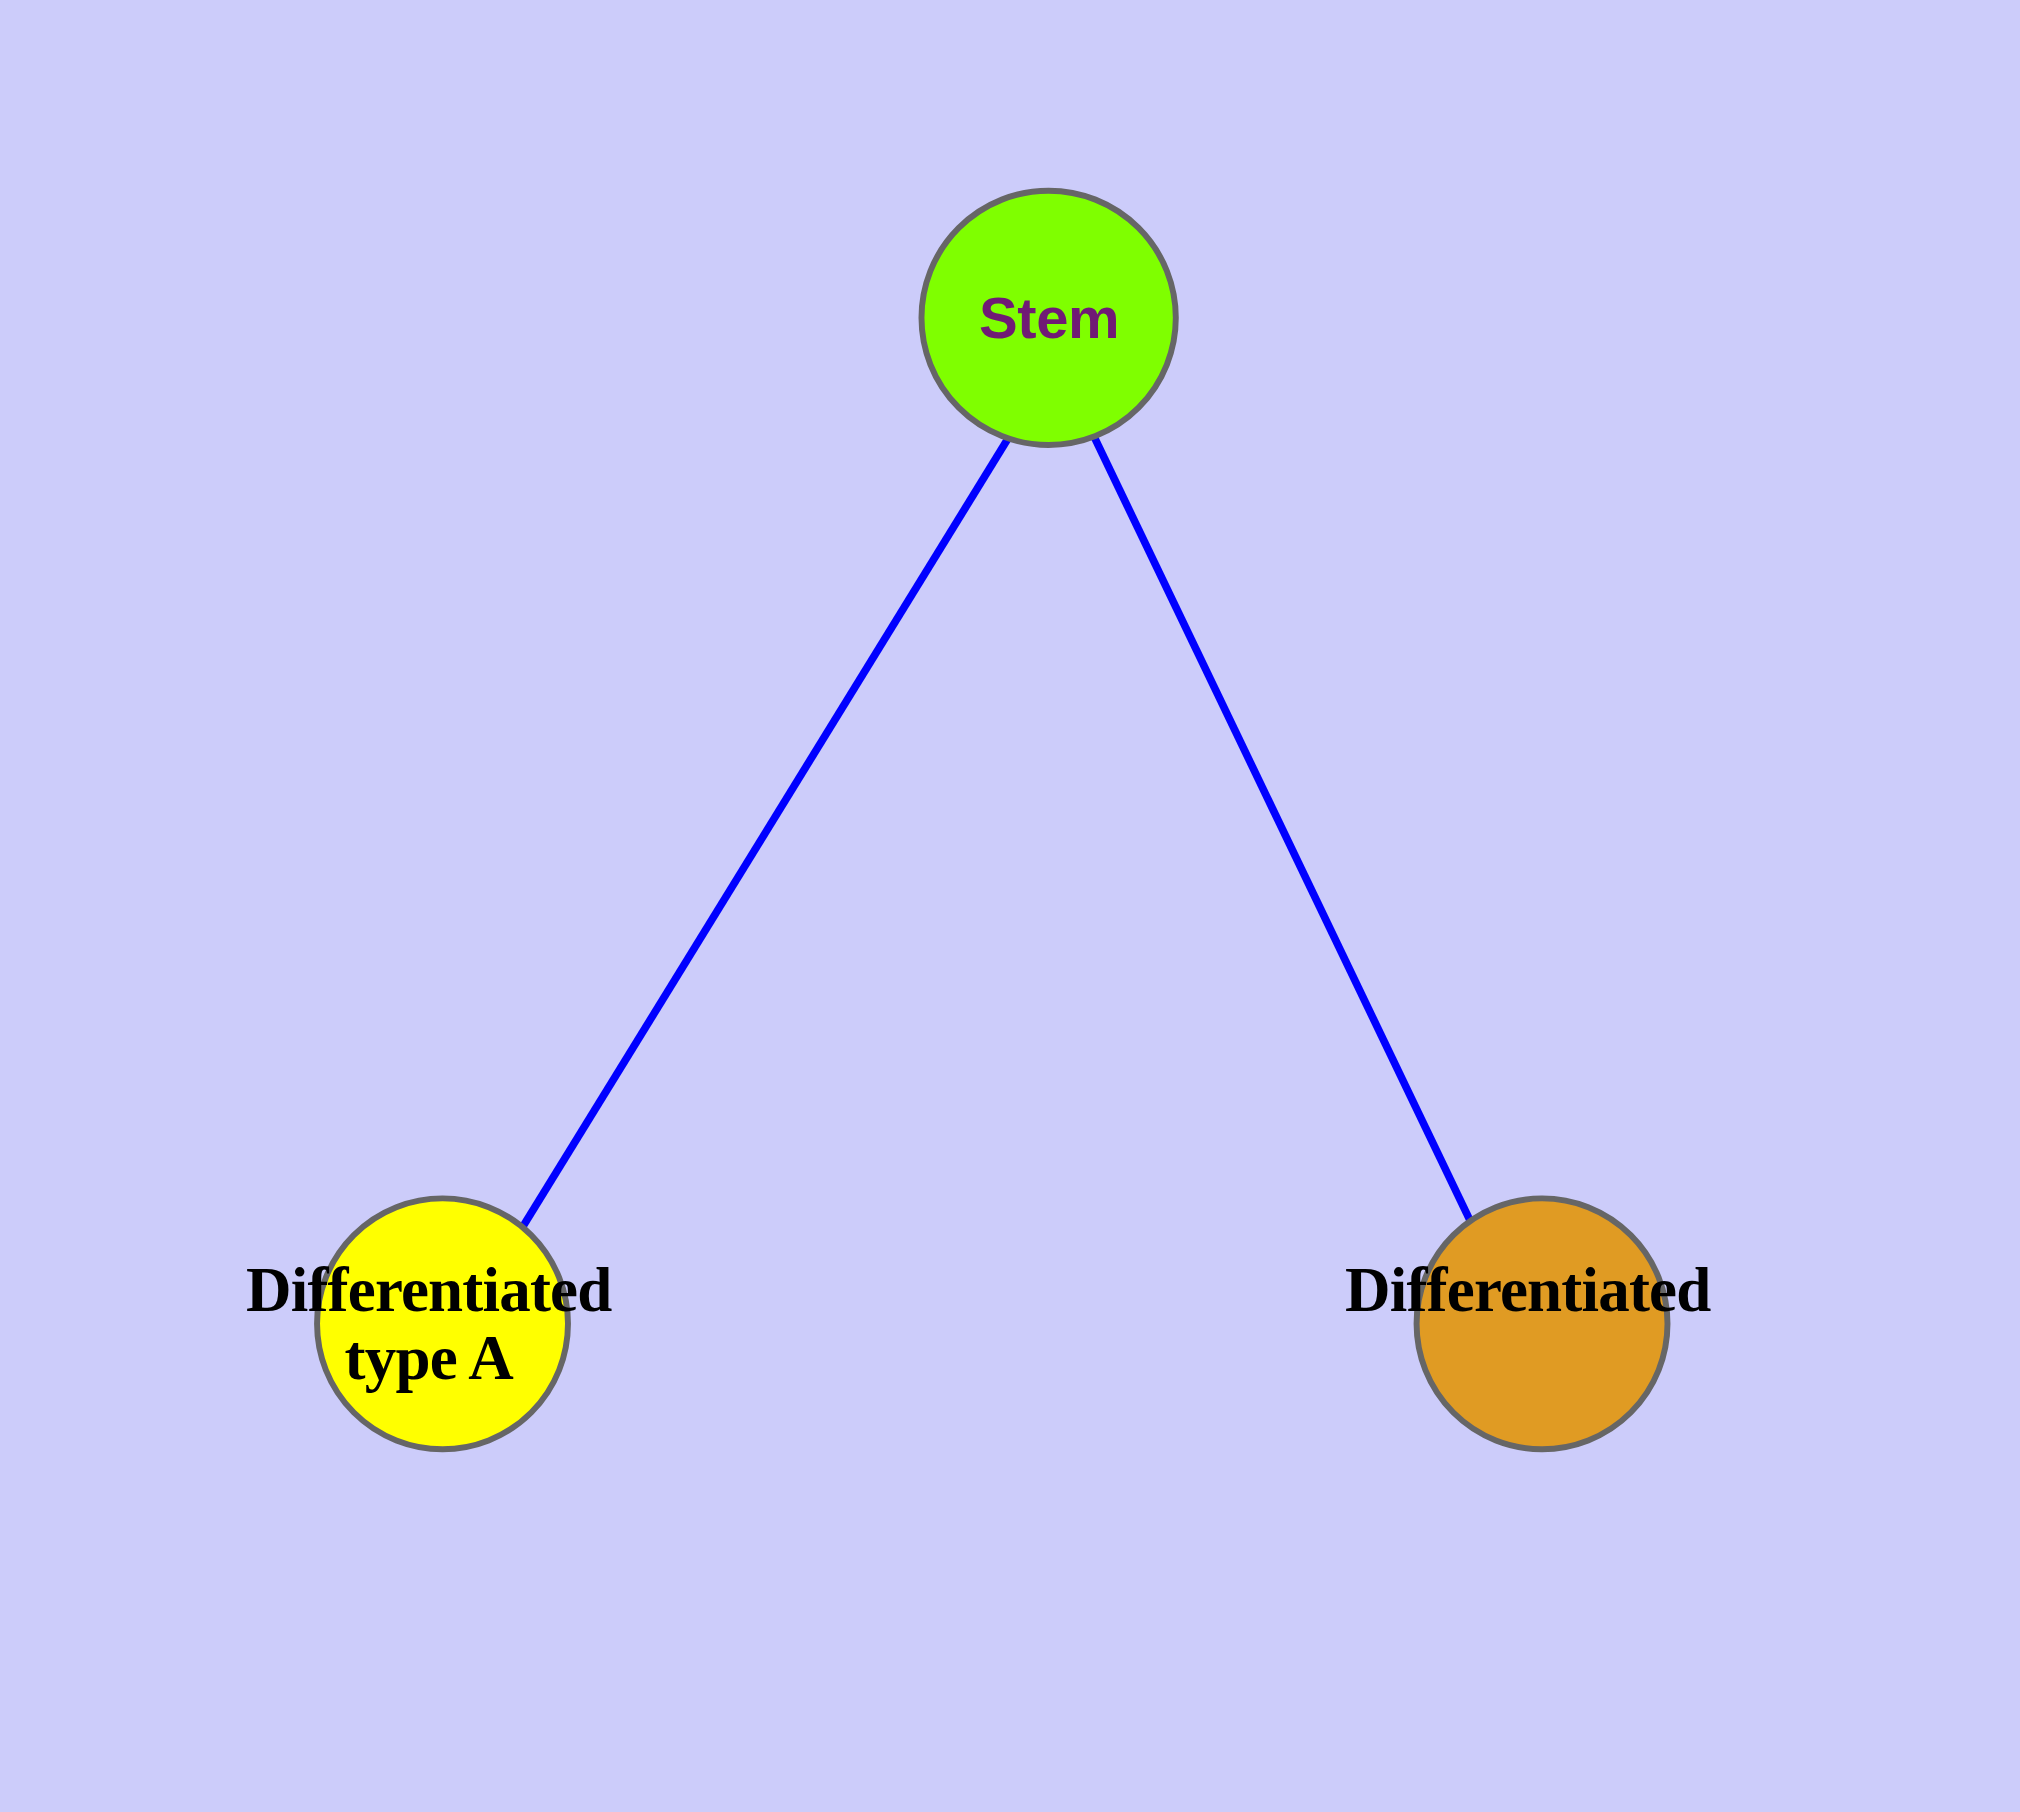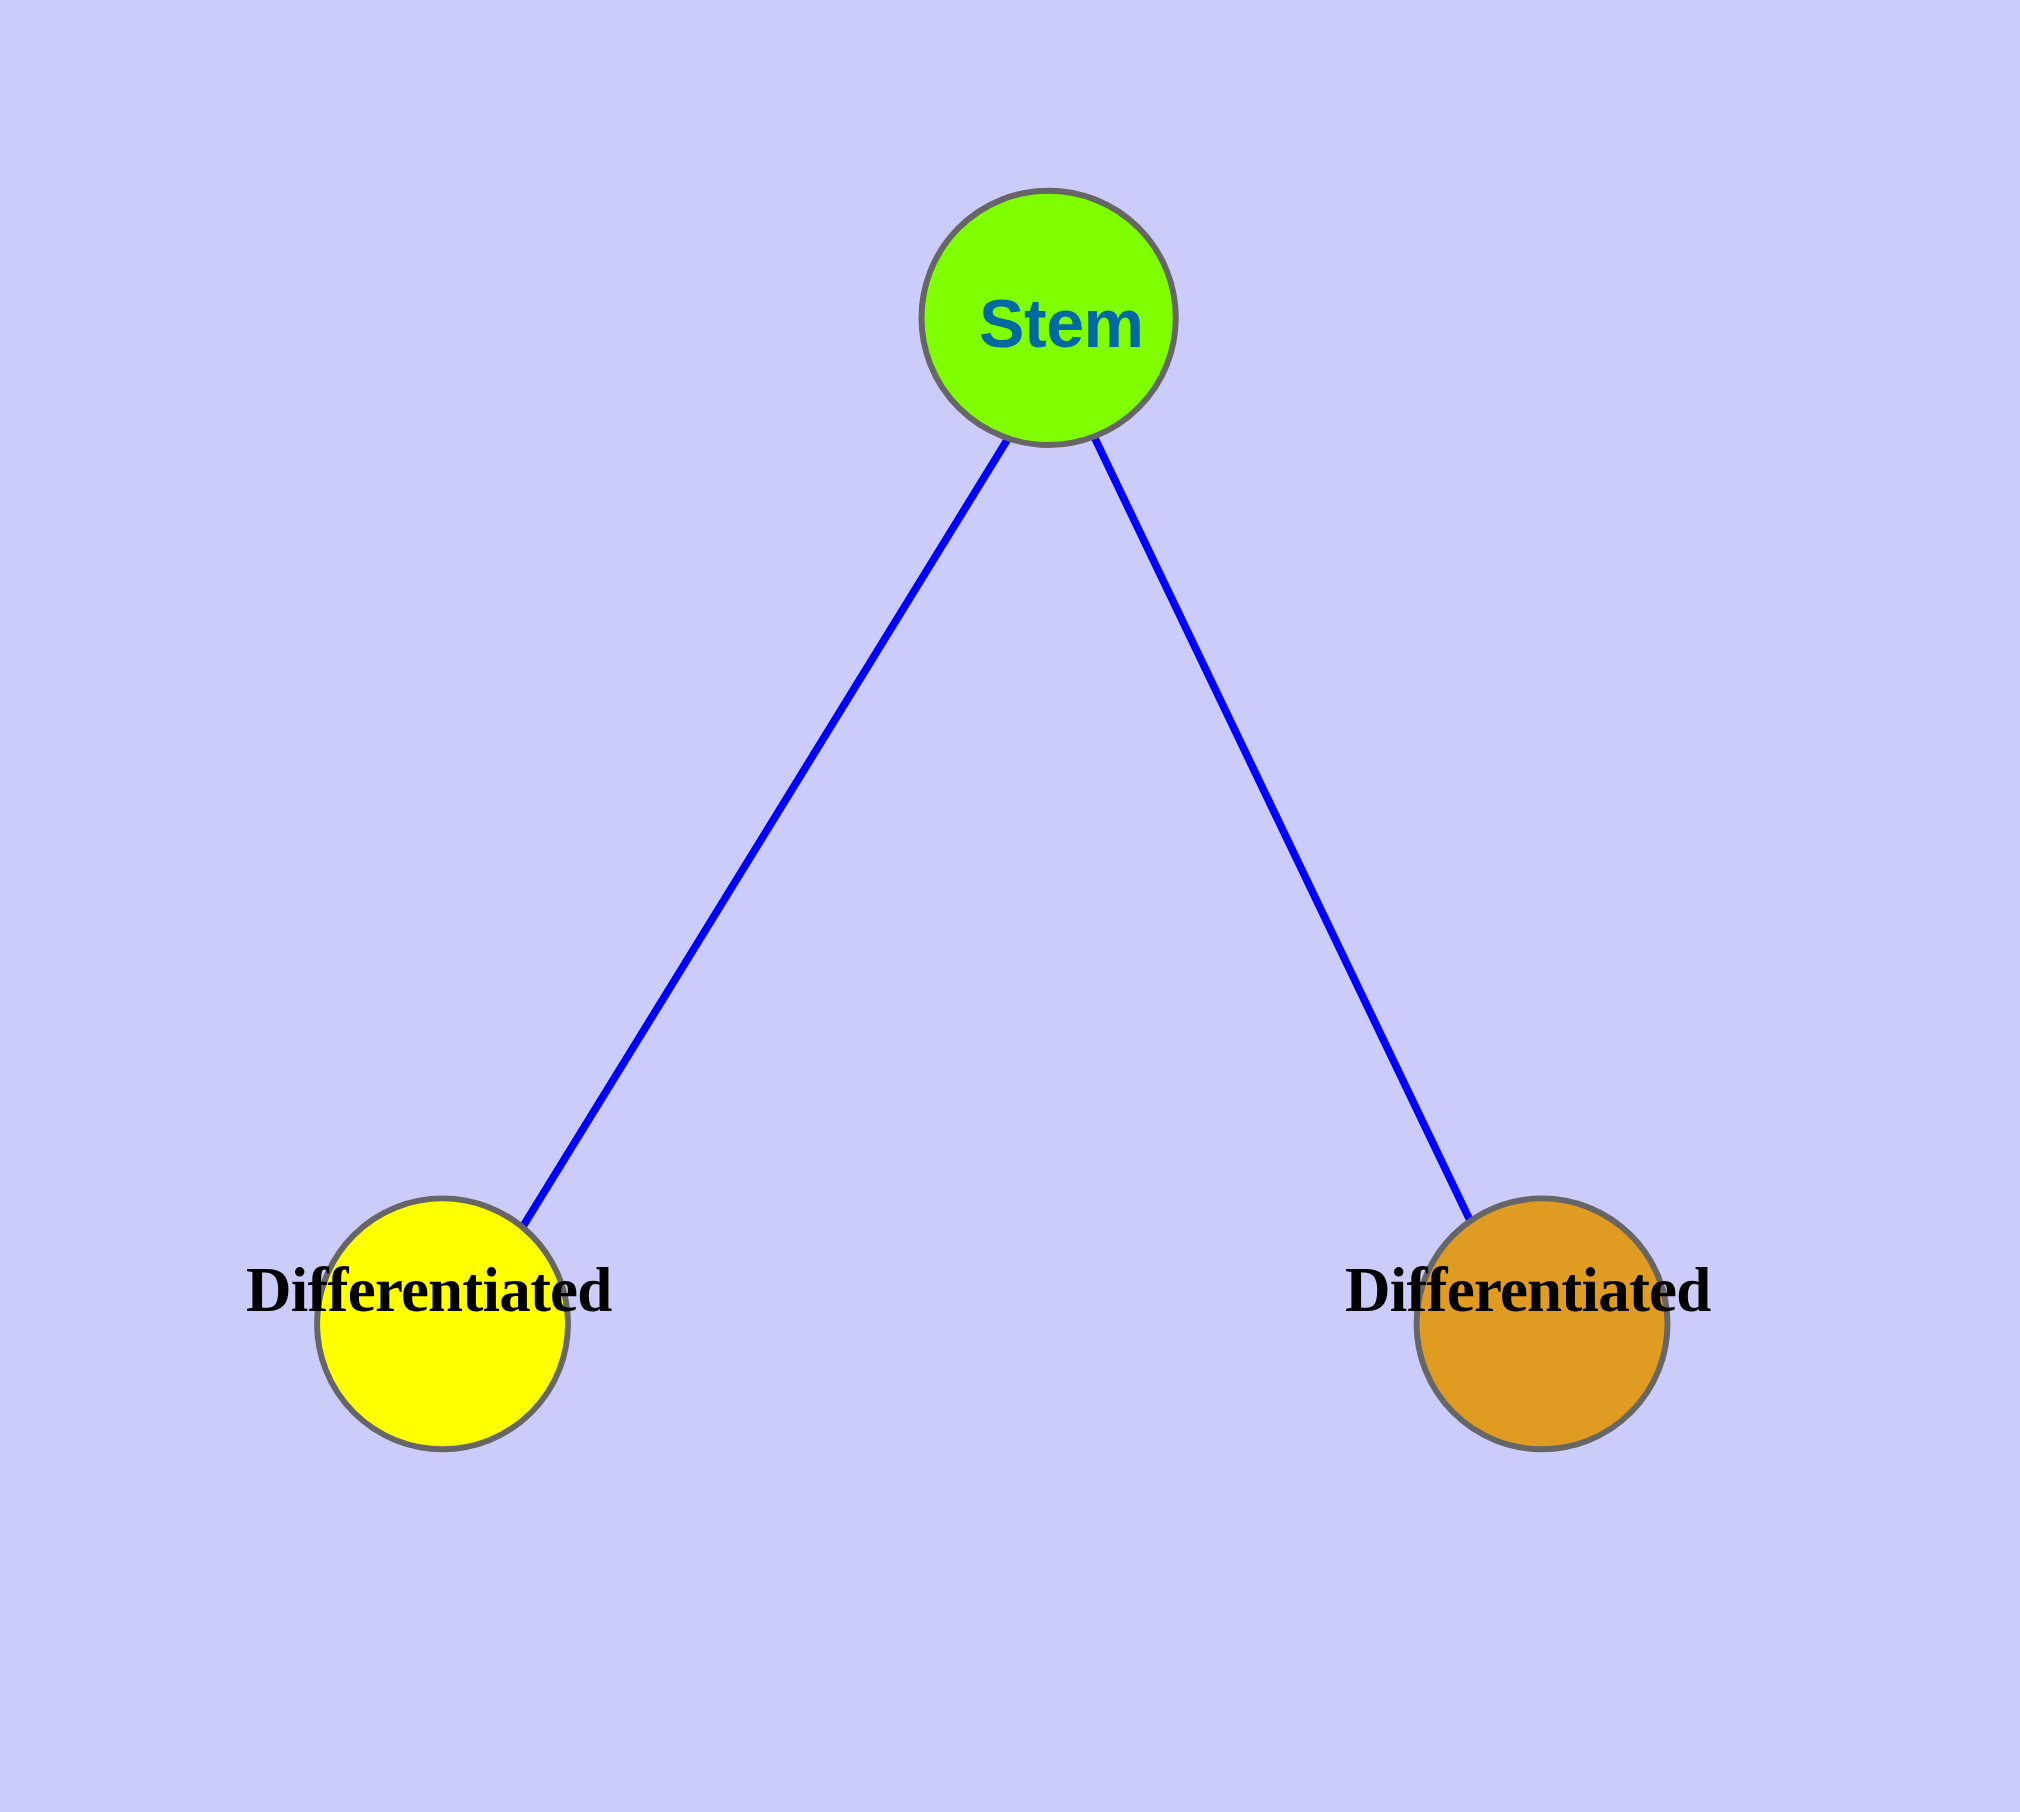--- a/index.html
+++ b/index.html
@@ -54,25 +54,26 @@
         <line x1="1290" y1="514" x2="1736" y2="1444" stroke="#0000ff" stroke-width="9" stroke-linecap="butt"></line>
       </g>
     <g id="node-layer">
         <circle cx="1237" cy="375" r="150" fill="#7fff00" stroke="#666666" stroke-width="7"></circle>
         <circle cx="522" cy="1562" r="148" fill="#ffff00" stroke="#666666" stroke-width="7"></circle>
         <circle cx="1819" cy="1562" r="148" fill="#e09b23" stroke="#666666" stroke-width="7"></circle>
       </g>
   </svg>
 
   <div id="label-layer">
-      <div class="node-label label-root" style="font-size: 68px; color: #0369a1; left: 979px; top: 287px;">
+      <div class="node-label label-root" style="font-size: 58px; color: #701a75; left: 979px; top: 287px;">
         <div>Stem</div>
       </div>
       <div class="node-label label-leaf" style="font-size: 63px; color: rgb(0, 0, 0); left: 246px; top: 1256px;">
         <div>Differentiated</div>
+        <div>type A</div>
       </div>
       <div class="node-label label-leaf" style="font-size: 63px; color: rgb(0, 0, 0); left: 1345px; top: 1256px;">
         <div>Differentiated</div>
       </div>
     </div>
 
 </div>
 
 
 </body></html>

